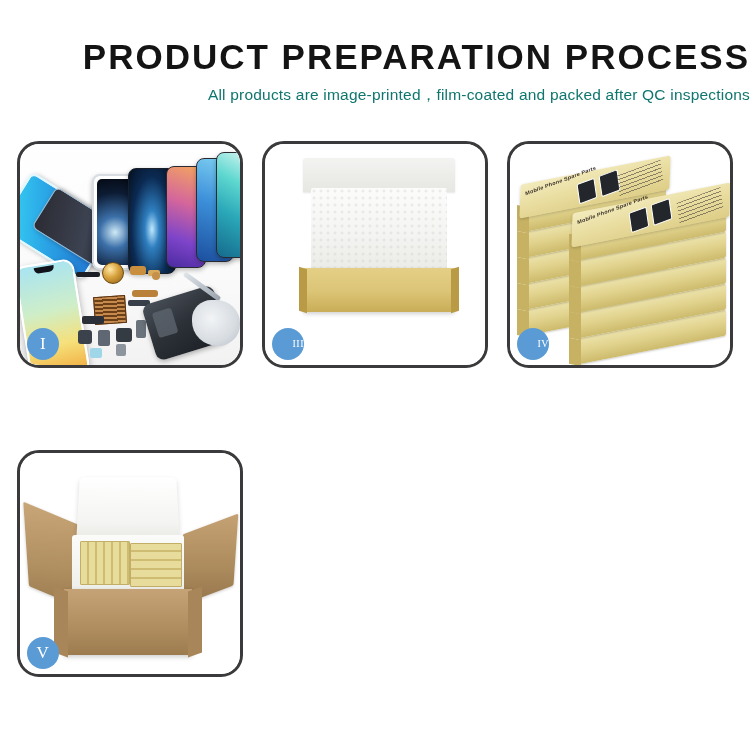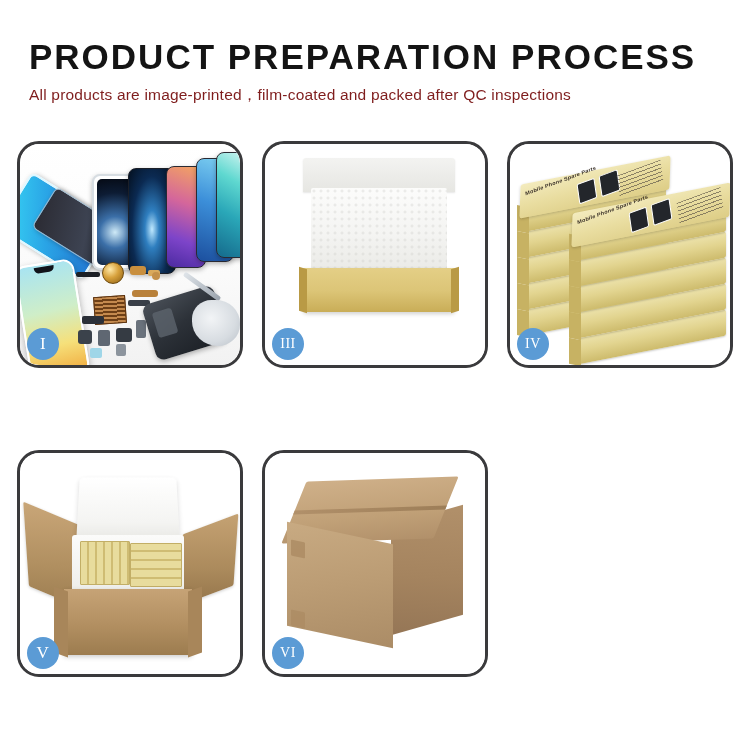--- a/index.html
+++ b/index.html
@@ -6,27 +6,27 @@
   body{
     width:750px;height:750px;
     background:#ffffff;
     font-family:"Liberation Sans","DejaVu Sans",sans-serif;
     overflow:hidden;
     position:relative;
   }
   .page{position:relative;width:750px;height:750px;box-sizing:border-box;}
 
   
-  .header{text-align:left;padding-top:36px;padding-left:29px;}
+  .header{text-align:right;padding-top:36px;padding-left:29px;}
   .title{
     font-size:35px;line-height:42px;font-weight:700;color:#141414;
     letter-spacing:2.0px;white-space:nowrap;
   }
   .subtitle{
-    font-size:15.5px;line-height:22px;color:#7f1d1d;font-weight:400;
+    font-size:15.5px;line-height:22px;color:#0f766e;font-weight:400;
     margin-top:6px;letter-spacing:.2px;white-space:nowrap;
   }
 
   
   .grid{
     position:absolute;left:17px;top:141px;
     width:716px;height:536px;
     display:grid;
     grid-template-columns:repeat(3,226px);
     grid-template-rows:repeat(2,227px);
@@ -44,21 +44,21 @@
   .badge{
     position:absolute;left:7px;bottom:5px;
     width:32px;height:32px;border-radius:50%;
     background:#5b9bd5;
     color:#ffffff;
     font-family:"Liberation Serif","DejaVu Serif",serif;
     font-size:17px;line-height:32px;text-align:center;
     letter-spacing:.5px;
     z-index:40;
   }
-  .badge.small{font-size:14px;}
+  .badge.small{font-size:10px;text-align:right;}
 
   
   .p1{background:linear-gradient(#ffffff 0%,#fafafa 60%,#f2f2f2 100%);}
   .scr{position:absolute;border-radius:7px;box-shadow:0 2px 5px rgba(0,0,0,.28);}
   .scr.a{ 
     left:4px;top:32px;width:62px;height:96px;
     background:linear-gradient(150deg,#39d8f5 0%,#2aa5e6 40%,#1f63c8 100%);
     transform:rotate(-58deg);border:2px solid #dff7ff;
   }
   .scr.a2{
@@ -472,27 +472,15 @@
         <div class="flapR"></div>
         <div class="foamlid"></div>
         <div class="foambody"></div>
         <div class="ybox yrow1"></div>
         <div class="ybox yrow2"></div>
         <div class="cartonfront"></div>
       </div>
       <div class="badge">V</div>
     </div>
 
-    <div class="panel">
-      <div class="panel-inner p6">
-        <div class="cSide"></div>
-        <div class="cTop">
-            <div class="seam"></div>
-          </div>
-        <div class="cFront"></div>
-        <div class="tape tp1"></div>
-        <div class="tape tp2"></div>
-      </div>
-      <div class="badge small">VI</div>
-    </div>
 
   </div>
 </div>
 
 </body></html>

